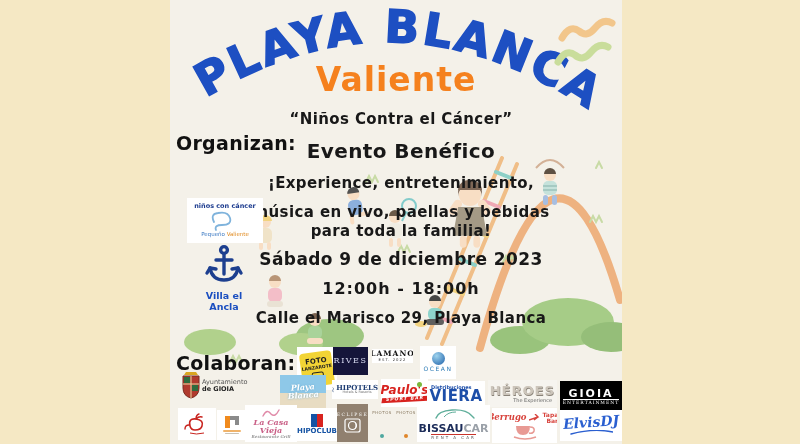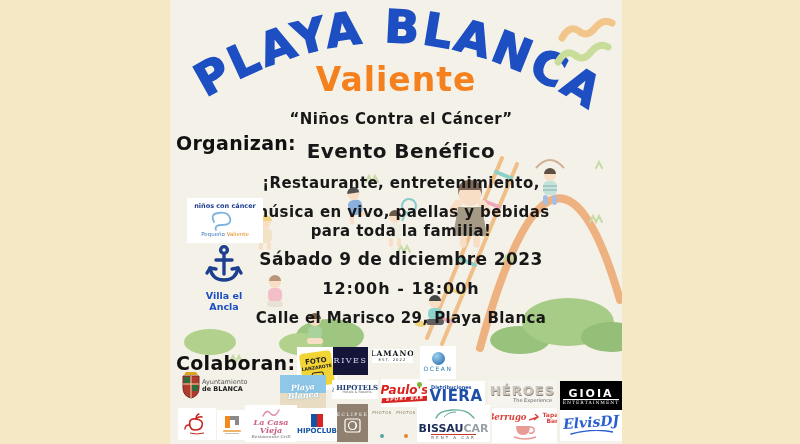--- a/index.html
+++ b/index.html
@@ -125,21 +125,21 @@
       <path d="M392,38 q8,-14 17,-7 q8,7 16,-3 q8,-10 17,-5" stroke="#f2c68b" stroke-width="7"></path>
       <path d="M388,62 q8,-14 17,-7 q8,7 16,-3 q8,-10 17,-5" stroke="#c9dd9b" stroke-width="7"></path>
     </g>
   </svg>
 
   <div class="abs z" style="left:0;top:60px;width:452px;text-align:center;font-weight:bold;font-size:33px;color:#f5811e;letter-spacing:1px;">Valiente</div>
 
   <div class="abs" style="left:40px;top:110px;width:382px;z-index:2;">
     <div class="handline" style="font-size:15px;">“Niños Contra el Cáncer”</div>
     <div class="handline" style="font-size:20px;margin-top:11px;">Evento Benéfico</div>
-    <div class="handline" style="font-size:15px;margin-top:11px;">¡Restaurante, entretenimiento,</div>
+    <div class="handline" style="font-size:15px;margin-top:11px;">¡Experience, entretenimiento,</div>
     <div class="handline" style="font-size:15px;margin-top:11px;">música en vivo, paellas y bebidas</div>
     <div class="handline" style="font-size:15px;margin-top:1px;">para toda la familia!</div>
     <div class="handline" style="font-size:17px;margin-top:9px;">Sábado 9 de diciembre 2023</div>
     <div class="handline" style="font-size:16px;margin-top:10px;letter-spacing:1px;">12:00h - 18:00h</div>
     <div class="handline" style="font-size:15px;margin-top:11px;">Calle el Marisco 29, Playa Blanca</div>
   </div>
 
   <div class="abs heading" style="left:6px;top:132px;">Organizan:</div>
 
 
@@ -173,21 +173,21 @@
   <div class="abs" style="left:10px;top:372px;width:92px;display:flex;align-items:center;z-index:3;">
     <svg width="22" height="28" viewBox="0 0 22 28">
       <path d="M4,3 h14 l-2,-3 h-10 z" fill="#d9a520"></path>
       <path d="M3,4 h16 v12 q0,8 -8,10 q-8,-2 -8,-10 z" fill="#b03a2e" stroke="#7a2a20" stroke-width="1"></path>
       <path d="M11,4 v22 M3,12 h16" stroke="#e8d9a0" stroke-width="1"></path>
       <rect x="4" y="5" width="6" height="6" fill="#2e6b3e"></rect>
       <rect x="12" y="13" width="6" height="6" fill="#2e6b3e"></rect>
     </svg>
     <div style="text-align:left;line-height:1.15;">
       <div style="font-size:6.5px;color:#555;">Ayuntamiento</div>
-      <div style="font-size:6.5px;color:#222;font-weight:bold;">de BLANCA</div>
+      <div style="font-size:6.5px;color:#222;font-weight:bold;">de GIOIA</div>
     </div>
   </div>
 
   <div class="lg" style="left:127px;top:347px;width:40px;height:43px;">
     <div style="width:32px;height:34px;background:#f2d435;transform:rotate(-8deg);display:flex;flex-direction:column;align-items:center;justify-content:center;border-radius:4px;">
       <div style="font-size:7px;font-weight:bold;color:#222;">FOTO</div>
       <div style="font-size:4.5px;font-weight:bold;color:#222;">LANZAROTE</div>
       <div style="width:10px;height:6px;border:1px solid #222;border-radius:2px;margin-top:1px;"></div>
     </div>
   </div>

